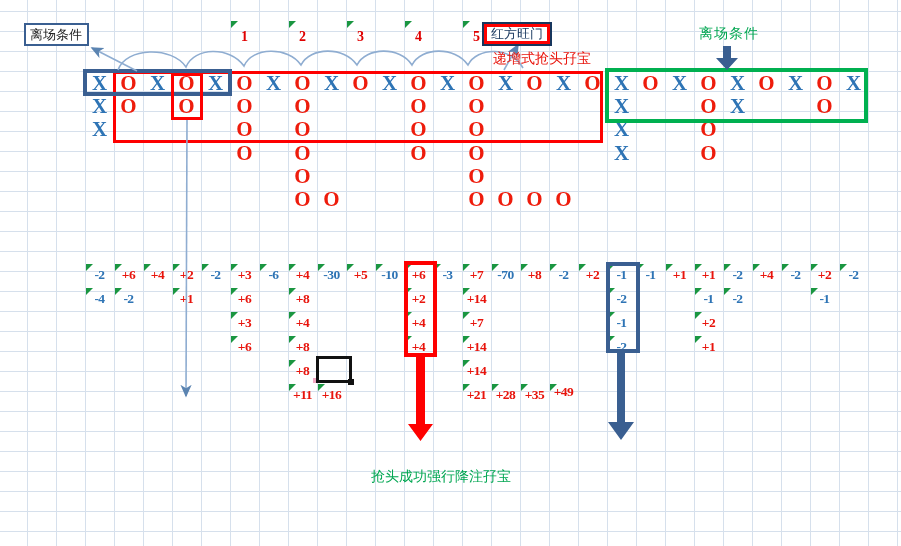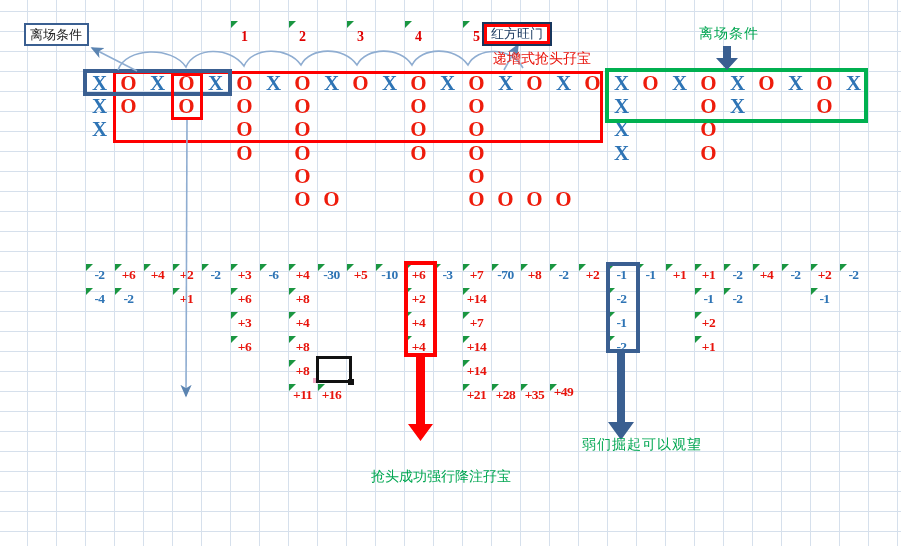--- a/index.html
+++ b/index.html
@@ -279,14 +279,13 @@
   </svg>
 
   <div class="shape-label" id="lbl-weak">离场条件</div>
   <div class="shape-label" id="lbl-hot">
     <div class="inner">红方旺门</div>
   </div>
 
   <div class="ftxt" id="txt-incr">递增式抢头孖宝</div>
   <div class="ftxt" id="txt-exit">离场条件</div>
   <div class="ftxt" id="txt-grab">抢头成功强行降注孖宝</div>
-  <div class="ftxt" id="txt-rise">弱们掘起可以观望</div>
 </div>
 
 </body></html>

